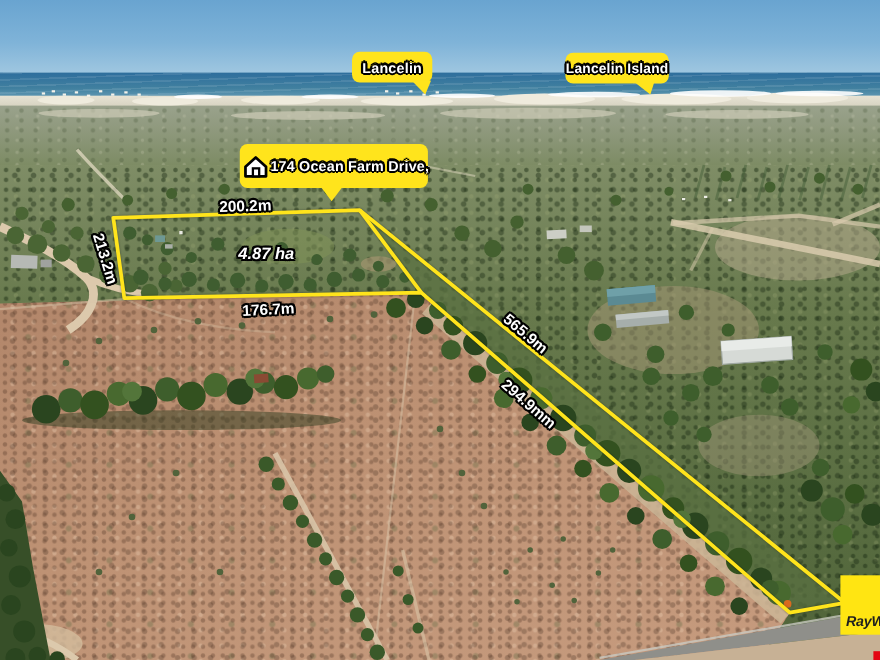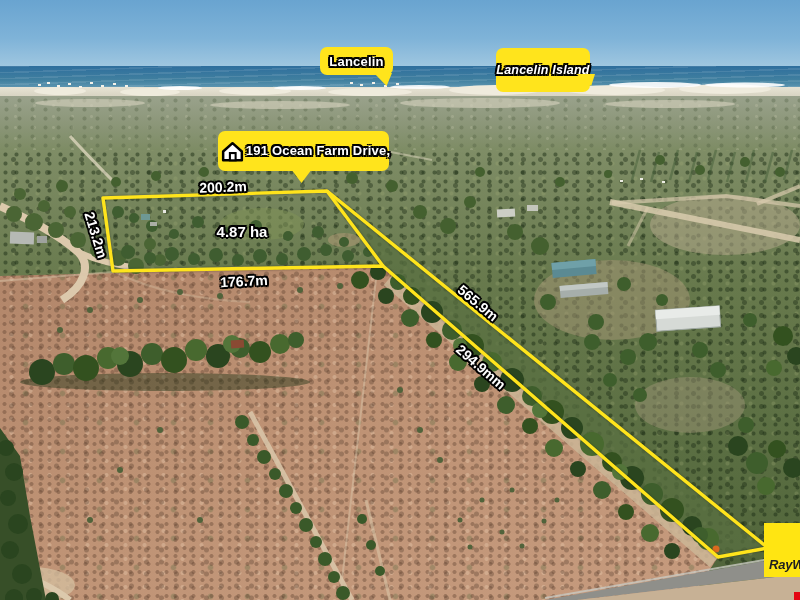--- a/index.html
+++ b/index.html
@@ -423,44 +423,44 @@
 
 <svg class="abs boundary-svg" width="800" height="600" viewBox="0 0 800 600">
   <g fill="none" stroke="#FFE41C" stroke-width="3.4" stroke-linejoin="round" style="filter:drop-shadow(0 0 1px rgba(0,0,0,.35));">
     <path d="M103,198 L327,191 L768,548 L718,557 L383,266 L113,271 Z"></path>
     <path d="M327,191 L383,266"></path>
   </g>
 </svg>
 
 <div class="abs otext mlabel" style="left:223px;top:187px;transform:translate(-50%,-50%) rotate(-2deg);">200.2m</div>
 <div class="abs otext mlabel" style="left:96px;top:235px;transform:translate(-50%,-50%) rotate(73deg);">213.2m</div>
-<div class="abs otext mlabel" style="left:242px;top:231px;font-size:15px;transform:translate(-50%,-50%);">4.87 ha</div>
+<div class="abs otext mlabel" style="left:242px;top:231px;font-size:15px;transform:translate(-50%,-50%);font-style:italic;">4.87 ha</div>
 <div class="abs otext mlabel" style="left:244px;top:281px;transform:translate(-50%,-50%) rotate(-3deg);">176.7m</div>
 <div class="abs otext mlabel" style="left:478px;top:303px;transform:translate(-50%,-50%) rotate(40deg);">565.9m</div>
 <div class="abs otext mlabel" style="left:481px;top:367px;transform:translate(-50%,-50%) rotate(41deg);">294.9mm</div>
 
 <div class="abs bubble" style="left:320px;top:47px;width:73px;height:28px;">
   <span class="otext">Lancelin</span>
 </div>
 <div class="abs tail" style="left:374px;top:73px;width:18px;height:13px;clip-path:polygon(0 0,100% 0,70% 100%);"></div>
 
-<div class="abs bubble" style="left:496px;top:48px;width:94px;height:44px;font-style:italic;">
+<div class="abs bubble" style="left:514px;top:48px;width:94px;height:28px;">
   <span class="otext" style="font-size:12.5px;">Lancelin Island</span>
 </div>
 <div class="abs tail" style="left:576px;top:74px;width:19px;height:12px;clip-path:polygon(0 0,100% 0,80% 100%);"></div>
 
 <div class="abs bubble" style="left:218px;top:131px;width:165px;height:40px;padding:0 3px;">
   <span style="display:inline-flex;margin-left:2px;">
     <svg width="27" height="25" viewBox="0 0 26 24">
       <path d="M4,12 L13,4 L22,12 V20.5 H4 Z" fill="#FFFFFF" stroke="#000000" stroke-width="2.4" stroke-linejoin="round"></path>
       <rect x="10.5" y="13.5" width="5.5" height="7" fill="#FFFFFF" stroke="#000000" stroke-width="2"></rect>
     </svg>
   </span>
   <span class="otext addr-text">
-    <span style="display:block;">191 Ocean Farm Drive,</span>
+    <span style="display:block;">174 Ocean Farm Drive,</span>
   </span>
 </div>
 <div class="abs tail" style="left:291px;top:169px;width:21px;height:14px;clip-path:polygon(0 0,100% 0,50% 100%);"></div>
 
 <div class="abs logo-box">
   <span class="logo-text">RayWhite.</span>
 </div>
 <div class="abs brand-red"></div>
 
 </body></html>

